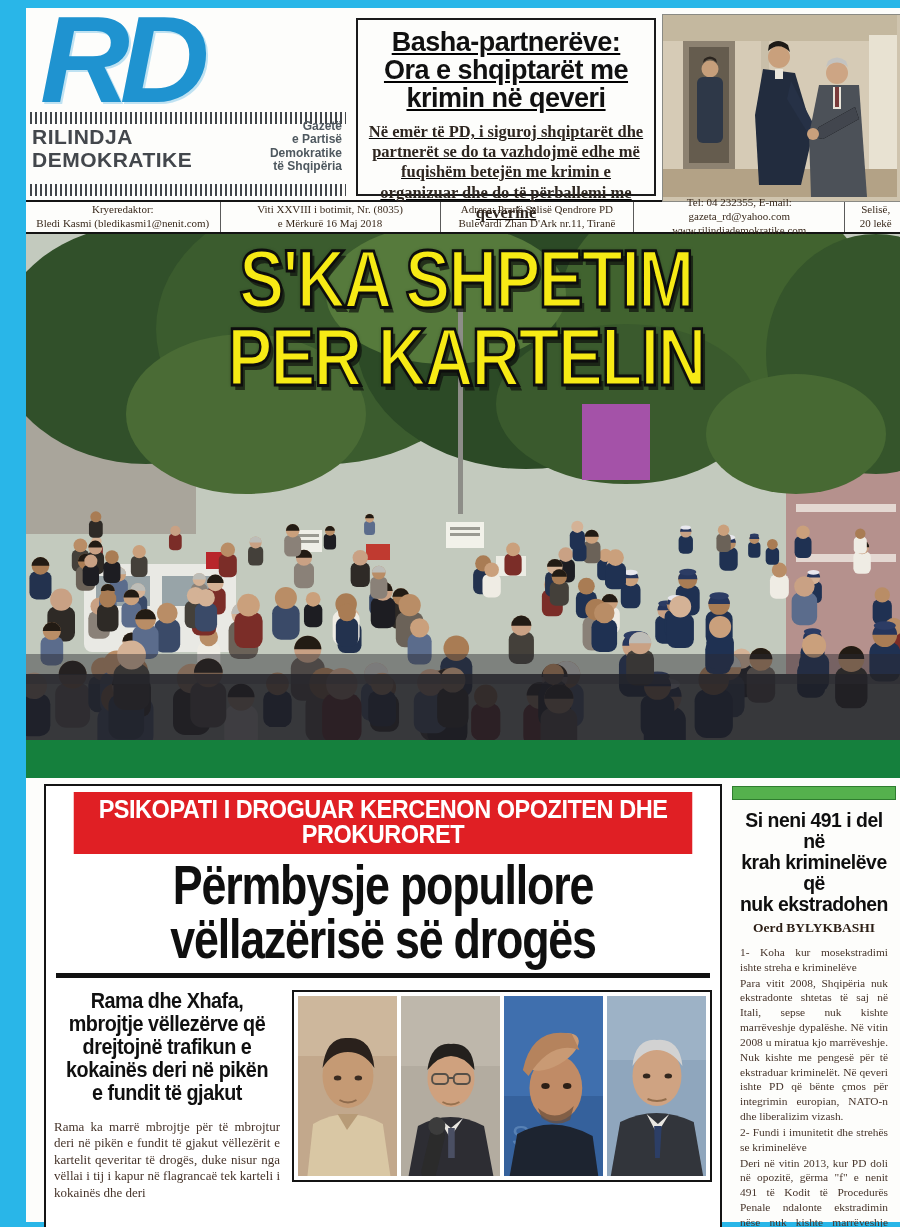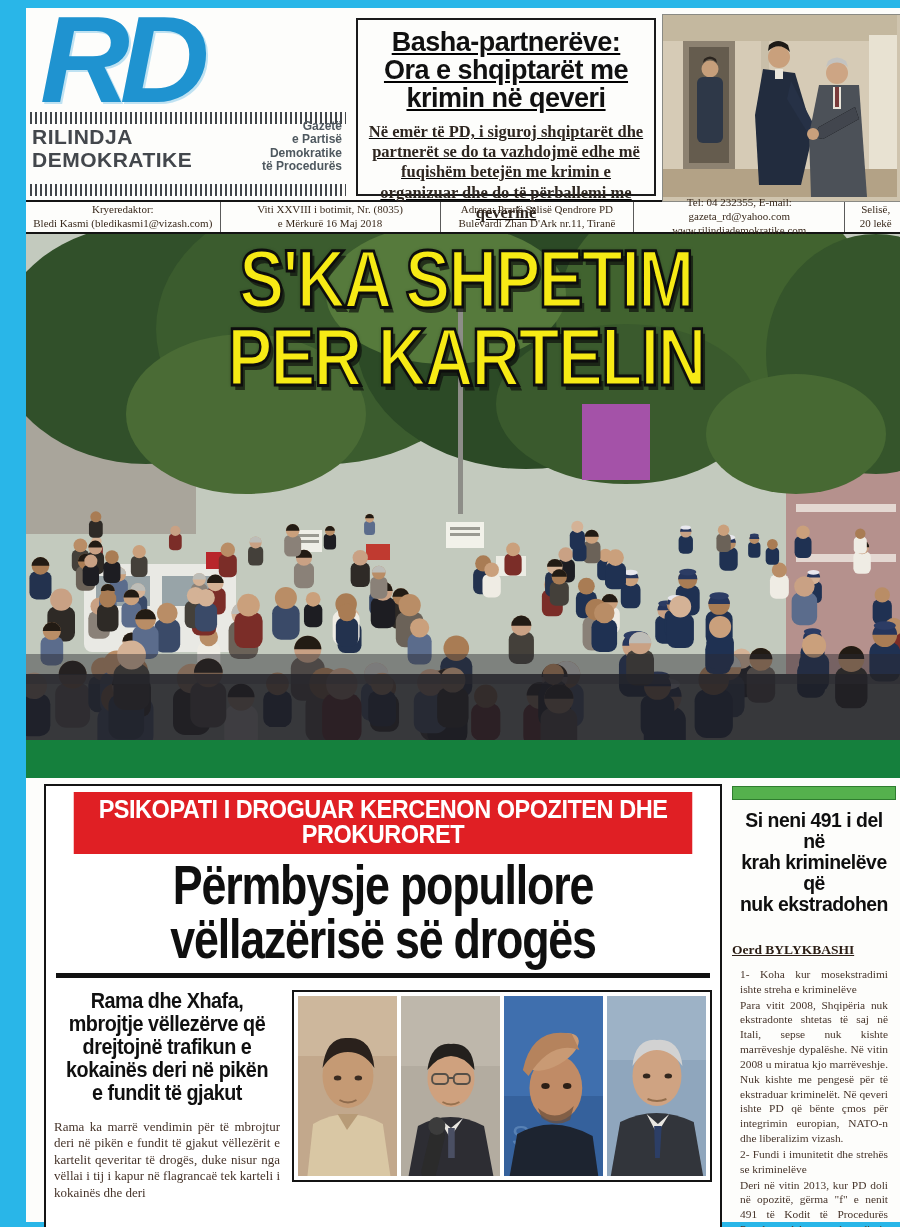--- a/index.html
+++ b/index.html
@@ -45,42 +45,42 @@
   .subhead{text-align:center;font:800 21.5px/1.07 "Liberation Sans",sans-serif;color:#101010;letter-spacing:-.5px;transform:scaleX(.92);transform-origin:center top;}
   .art-body{margin-top:14px;font:13px/1.27 "Liberation Serif",serif;color:#46342a;text-align:justify;}
   .portraits{flex:1;border:2px solid #141414;padding:4px;display:flex;gap:4px;background:#fff;height:180px;box-sizing:content-box;}
   .portrait{flex:1;overflow:hidden;}
   .portrait svg{display:block;width:100%;height:180px;}
 
   
   .opinion{flex:1;padding-right:2px;}
   .green-bar{height:12px;background:#55b14d;border:1px solid #2f7d2e;margin:2px 0 10px;}
   .op-head{text-align:center;font:800 20px/1.05 "Liberation Sans",sans-serif;color:#0f0f0f;letter-spacing:-.5px;transform:scaleX(.97);transform-origin:center top;}
-  .op-byline{margin:27px 0 9px;text-align:left;font:700 13.5px "Liberation Serif",serif;color:#2b1d14;text-decoration:underline;}
+  .op-byline{margin:5px 0 9px;text-align:center;font:700 13.5px "Liberation Serif",serif;color:#2b1d14;}
   .op-body p{margin:0 8px 1px;font:11.4px/1.3 "Liberation Serif",serif;color:#46342a;text-align:justify;}
 </style>
 </head>
 <body>
 
 <div class="page">
 
   <div class="masthead">
     <div class="logo-col">
       <div class="hatch h1"></div>
       <div class="hatch h2"></div>
       <div class="rd">RD</div>
       <div class="mast-name">
         <div>RILINDJA</div>
         <div>DEMOKRATIKE</div>
       </div>
       <div class="mast-tag">
         <div>Gazetë</div>
         <div>e Partisë</div>
         <div>Demokratike</div>
-        <div>të Procedurës</div>
+        <div>të Shqipëria</div>
       </div>
     </div>
 
     <div class="topstory">
       <div class="hl">
         <div>Basha-partnerëve:</div>
         <div>Ora e shqiptarët me</div>
         <div>krimin në qeveri</div>
       </div>
       <div class="deck">Në emër të PD, i siguroj shqiptarët dhe partnerët se do ta vazhdojmë edhe më fuqishëm betejën me krimin e organizuar dhe do të përballemi me qeverinë</div>
@@ -116,21 +116,21 @@
           <path d="M192 92 L156 112 L150 122 L160 124 L196 104 Z" fill="#42464e"></path>
           <circle cx="150" cy="119" r="6" fill="#c9a07c"></circle>
         </svg>
       </div>
     </div>
   </div>
 
   <div class="infobar">
     <div class="cell c-editor">
       <div>Kryeredaktor:</div>
-      <div>Bledi Kasmi (bledikasmi1@vizash.com)</div>
+      <div>Bledi Kasmi (bledikasmi1@nenit.com)</div>
     </div>
     <div class="cell c-edition">
       <div>Viti XXVIII i botimit, Nr. (8035)</div>
       <div>e Mërkurë 16 Maj 2018</div>
     </div>
     <div class="cell c-address">
       <div>Adresa: Pranë Selisë Qendrore PD</div>
       <div>Bulevardi Zhan D'Ark nr.11, Tiranë</div>
     </div>
     <div class="cell c-contact">
@@ -544,21 +544,21 @@
     <div class="main-art">
       <div class="kicker">PSIKOPATI I DROGUAR KERCENON OPOZITEN DHE PROKURORET</div>
       <div class="main-hl">
         <div>Përmbysje popullore</div>
         <div>vëllazërisë së drogës</div>
       </div>
       <div class="hl-rule"></div>
       <div class="art-cols">
         <div class="art-left">
           <div class="subhead">Rama dhe Xhafa, mbrojtje vëllezërve që drejtojnë trafikun e kokainës deri në pikën e fundit të gjakut</div>
-          <div class="art-body">Rama ka marrë vendimin për të mbrojtur deri në pikën e fundit të gjakut vëllezërit e kartelit qeveritar të drogës, duke nisur nga vëllai i tij i kapur në flagrancaë tek karteli i kokainës dhe deri</div>
+          <div class="art-body">Rama ka marrë mbrojtje për të mbrojtur deri në pikën e fundit të gjakut vëllezërit e kartelit qeveritar të drogës, duke nisur nga vëllai i tij i kapur në flagrancaë tek karteli i kokainës dhe deri</div>
         </div>
         <div class="portraits">
           <div class="portrait">
             <svg viewBox="0 0 105 180" preserveAspectRatio="none">
               <rect width="105" height="180" fill="#c2a88c"></rect>
               <rect x="0" y="0" width="105" height="60" fill="#cdb79c"></rect>
               <path d="M10 180 L16 128 Q52 108 90 128 L98 180 Z" fill="#d9c7a4"></path>
               <path d="M42 118 L52 134 L64 118 Z" fill="#b79b77"></path>
               <ellipse cx="53" cy="80" rx="27" ry="32" fill="#c59a74"></ellipse>
               <path d="M26 72 Q30 40 53 42 Q78 40 81 72 Q70 56 53 56 Q36 56 26 72 Z" fill="#2a211c"></path>

